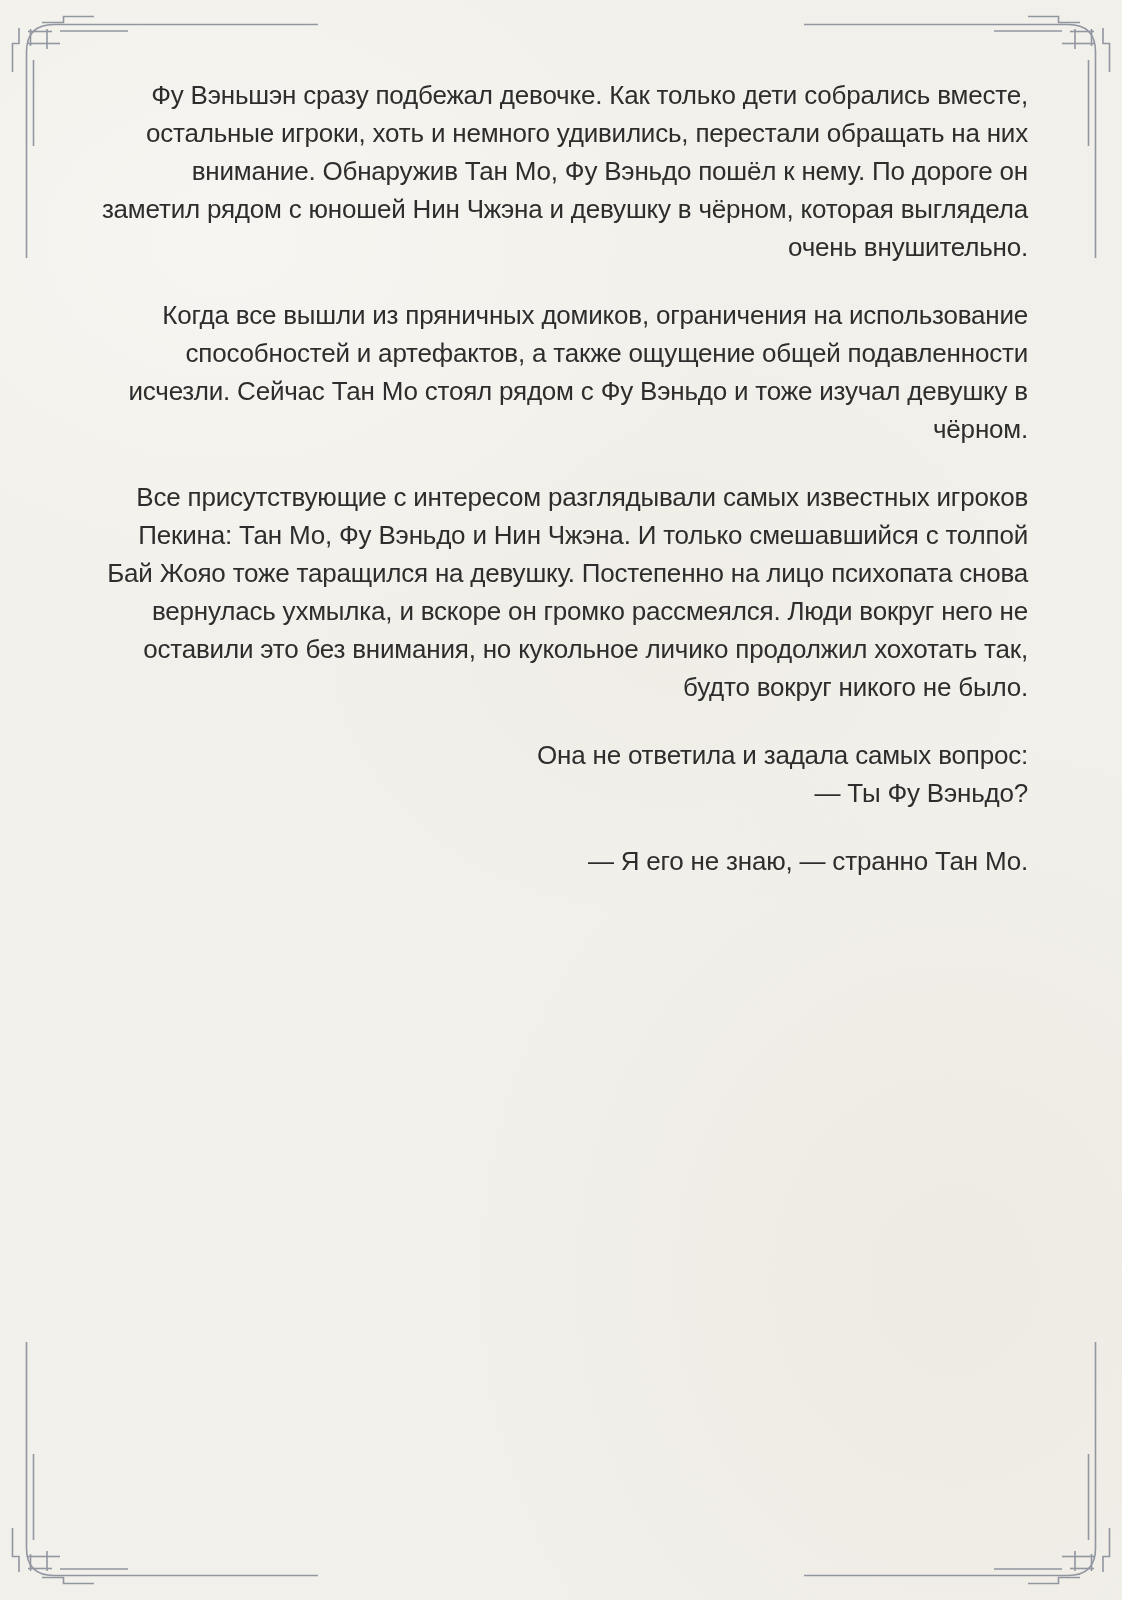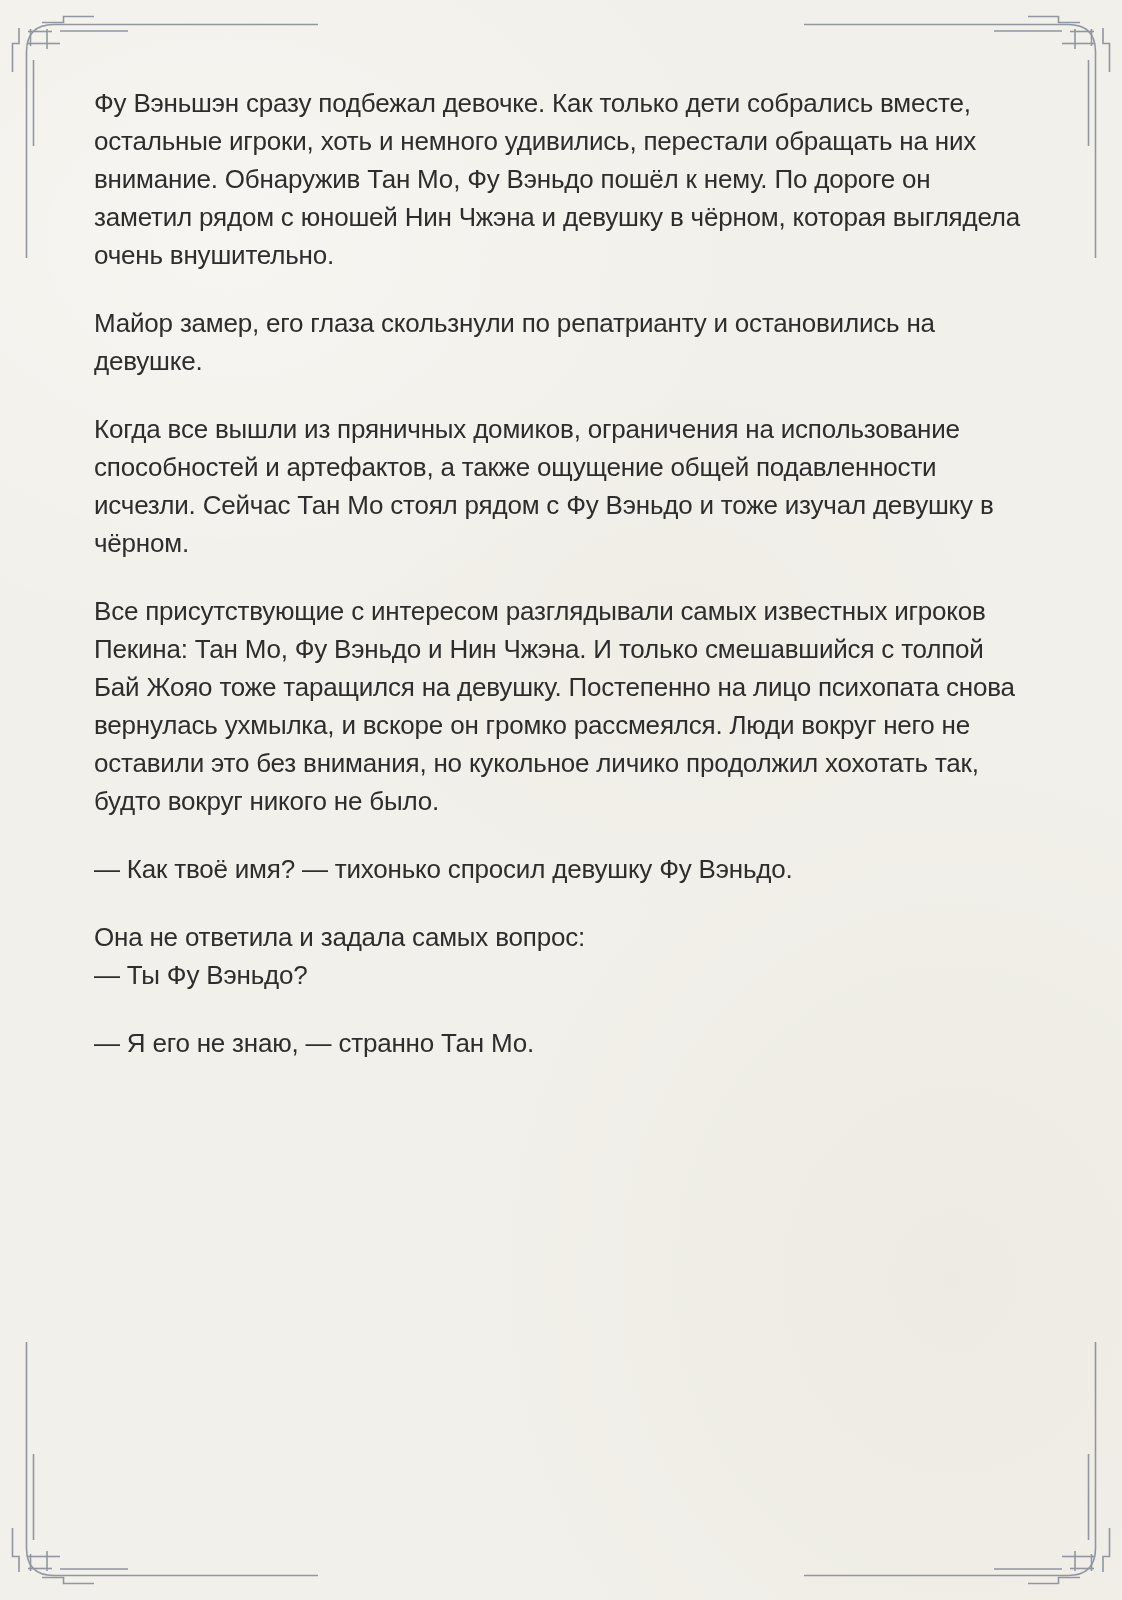--- a/index.html
+++ b/index.html
@@ -30,27 +30,27 @@
   .corner.tr { top: 0; right: 0; transform: scaleX(-1); }
   .corner.bl { bottom: 0; left: 0; transform: scaleY(-1); }
   .corner.br { bottom: 0; right: 0; transform: scale(-1,-1); }
   .reading-area {
     position: absolute;
     top: 0; left: 0; right: 0;
     padding: 76px 94px 0 94px;
     box-sizing: border-box;
   }
   .reading-area p {
-    margin: 8px 0 30px 0;
+    margin: 0 0 30px 0;
     font-size: 26px;
     line-height: 38px;
     letter-spacing: -0.2px;
     color: #2d2d2d;
     white-space: pre-wrap;
-    text-align: left;
+    text-align: right;
   }
 </style>
 </head>
 <body>
 
 <div class="page">
 
   <div class="corner tl">
     <svg viewBox="0 0 330 280" xmlns="http://www.w3.org/2000/svg">
       <g fill="none" stroke="#9196a1" stroke-width="1.6">
@@ -107,22 +107,20 @@
         <path d="M 28,31.5 H 52"></path>
         <path d="M 28,43.5 H 60"></path>
         <path d="M 30.5,29 V 46"></path>
         <path d="M 47,29 V 49"></path>
       </g>
     </svg>
   </div>
 
   <div class="reading-area">
     <p>Фу Вэньшэн сразу подбежал девочке. Как только дети собрались вместе, остальные игроки, хоть и немного удивились, перестали обращать на них внимание. Обнаружив Тан Мо, Фу Вэньдо пошёл к нему. По дороге он заметил рядом с юношей Нин Чжэна и девушку в чёрном, которая выглядела очень внушительно.</p>
-    <p>Майор замер, его глаза скользнули по репатрианту и остановились на девушке.</p>
     <p>Когда все вышли из пряничных домиков, ограничения на использование способностей и артефактов, а также ощущение общей подавленности исчезли. Сейчас Тан Мо стоял рядом с Фу Вэньдо и тоже изучал девушку в чёрном.</p>
     <p>Все присутствующие с интересом разглядывали самых известных игроков Пекина: Тан Мо, Фу Вэньдо и Нин Чжэна. И только смешавшийся с толпой Бай Жояо тоже таращился на девушку. Постепенно на лицо психопата снова вернулась ухмылка, и вскоре он громко рассмеялся. Люди вокруг него не оставили это без внимания, но кукольное личико продолжил хохотать так, будто вокруг никого не было.</p>
-    <p>— Как твоё имя? — тихонько спросил девушку Фу Вэньдо.</p>
     <p>Она не ответила и задала самых вопрос:
 — Ты Фу Вэньдо?</p>
     <p>— Я его не знаю, — странно Тан Мо.</p>
   </div>
 
 </div>
 
 </body></html>

